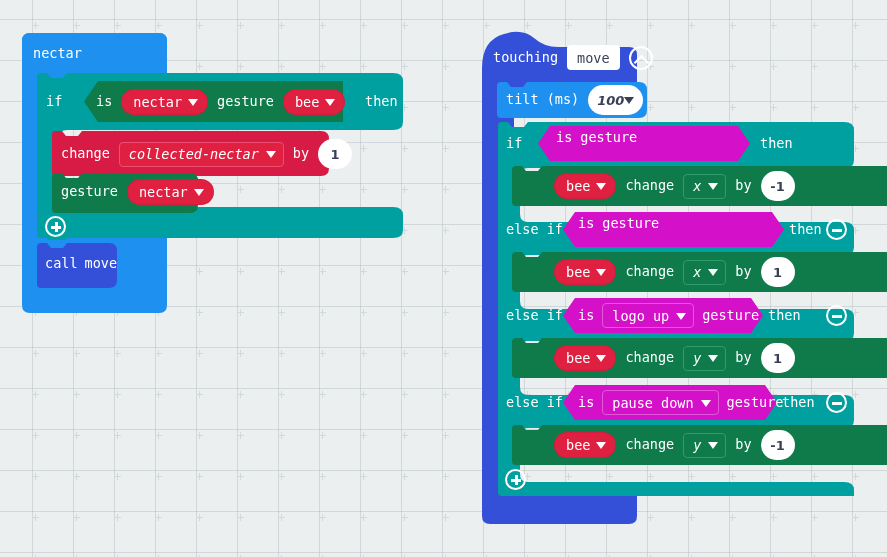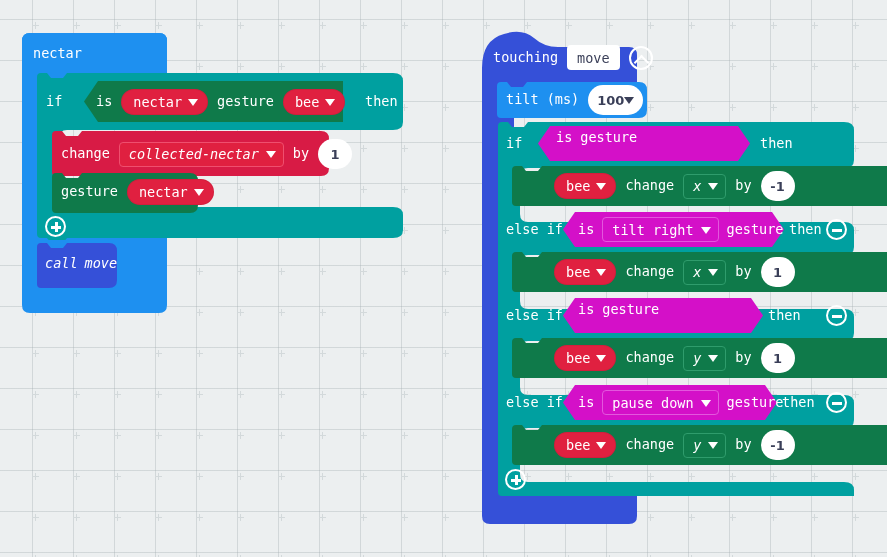--- a/index.html
+++ b/index.html
@@ -498,21 +498,21 @@
     </span>
   </div>
 
   <div class="circbtn plus" style="position:absolute;left:45px;top:216px;"></div>
 
   <svg style="position:absolute;left:37px;top:243px;" width="80" height="45">
     <path d="M0,4 Q0,0 4,0 L10,0 L14,5 L26,5 L30,0 L72,0
              Q80,0 80,8 L80,37 Q80,45 72,45 L30,45
              L26,50 L14,50 L10,45 L4,45 Q0,45 0,41 Z" fill="#3550d8"></path>
   </svg>
-  <div class="row" style="position:absolute;left:45px;top:257px;gap:7px;font-style:italic;">
+  <div class="row" style="position:absolute;left:45px;top:257px;gap:7px;">
     <span class="lbl">call</span>
     <span class="lbl">move</span>
   </div>
 
   <svg style="position:absolute;left:482px;top:16px;" width="155" height="508">
     <path d="M0,52 Q0,24 22,18 Q40,12 52,22 Q62,31 76,31 L147,31
              Q155,31 155,39 L155,78
              L70,78 L66,83 L54,83 L50,78 L40,78
              Q32,78 32,86 L32,462 Q32,470 40,470 L50,470
              L54,475 L66,475 L70,470 L155,470 L155,500
@@ -524,21 +524,21 @@
     <span class="chevbtn"></span>
   </div>
 
   <svg style="position:absolute;left:497px;top:82px;" width="150" height="36">
     <path d="M0,4 Q0,0 4,0 L10,0 L14,5 L26,5 L30,0 L142,0
              Q150,0 150,8 L150,28 Q150,36 142,36 L30,36
              L26,41 L14,41 L10,36 L4,36 Q0,36 0,32 Z" fill="#1e90f0"></path>
   </svg>
   <div class="row" style="position:absolute;left:506px;top:85px;gap:9px;">
     <span class="lbl">tilt (ms)</span>
-    <span class="num wide" style="">
+    <span class="num wide" style="font-style:italic;">
       <span>100</span>
       <span class="caret" style="border-top-color:#3a3f58;"></span>
     </span>
   </div>
 
   <svg style="position:absolute;left:498px;top:122px;" width="356" height="374">
     <path d="M0,4 Q0,0 4,0 L10,0 L14,5 L26,5 L30,0 L346,0
              Q356,0 356,8 L356,38 Q356,46 346,46 L30,46
              Q22,46 22,54 L22,92 Q22,100 30,100 L346,100
              Q356,100 356,108 L356,125 Q356,133 346,133 L30,133
@@ -579,24 +579,20 @@
     <span class="lbl">by</span>
     <span class="num">-1</span>
   </div>
 
   <div class="lbl" style="position:absolute;left:506px;top:223px;">else if</div>
   <svg style="position:absolute;left:563px;top:212px;" width="221" height="35">
     <path d="M12,0 L209,0 L221,17.5 L209,35 L12,35 L0,17.5 Z" fill="#d410c8"></path>
   </svg>
   <div class="row" style="position:absolute;left:578px;top:217px;gap:8px;">
     <span class="lbl">is</span>
-    <span class="field magenta">
-      <span class="ftxt">tilt right</span>
-      <span class="caret"></span>
-    </span>
     <span class="lbl">gesture</span>
   </div>
   <div class="lbl" style="position:absolute;left:789px;top:223px;">then</div>
   <div class="circbtn minus" style="position:absolute;left:826px;top:219px;"></div>
 
   <svg style="position:absolute;left:512px;top:252px;" width="403" height="40">
     <path d="M0,4 Q0,0 4,0 L10,0 L14,5 L26,5 L30,0 L395,0
              Q403,0 403,8 L403,32 Q403,40 395,40 L30,40
              L26,45 L14,45 L10,40 L4,40 Q0,40 0,36 Z" fill="#0f7a4a"></path>
   </svg>
@@ -613,20 +609,24 @@
     <span class="lbl">by</span>
     <span class="num">1</span>
   </div>
 
   <div class="lbl" style="position:absolute;left:506px;top:309px;">else if</div>
   <svg style="position:absolute;left:563px;top:298px;" width="200" height="35">
     <path d="M12,0 L188,0 L200,17.5 L188,35 L12,35 L0,17.5 Z" fill="#d410c8"></path>
   </svg>
   <div class="row" style="position:absolute;left:578px;top:303px;gap:8px;">
     <span class="lbl">is</span>
+    <span class="field magenta">
+      <span class="ftxt">logo up</span>
+      <span class="caret"></span>
+    </span>
     <span class="lbl">gesture</span>
   </div>
   <div class="lbl" style="position:absolute;left:768px;top:309px;">then</div>
   <div class="circbtn minus" style="position:absolute;left:826px;top:305px;"></div>
 
   <svg style="position:absolute;left:512px;top:338px;" width="403" height="40">
     <path d="M0,4 Q0,0 4,0 L10,0 L14,5 L26,5 L30,0 L395,0
              Q403,0 403,8 L403,32 Q403,40 395,40 L30,40
              L26,45 L14,45 L10,40 L4,40 Q0,40 0,36 Z" fill="#0f7a4a"></path>
   </svg>

